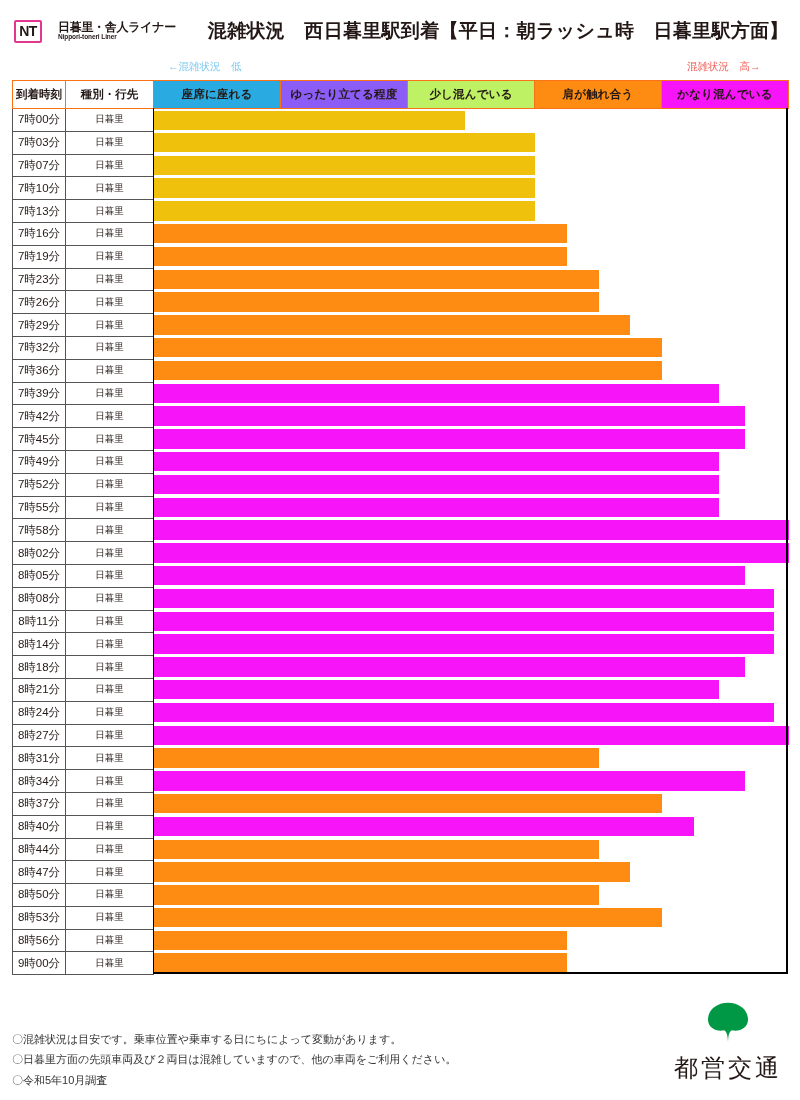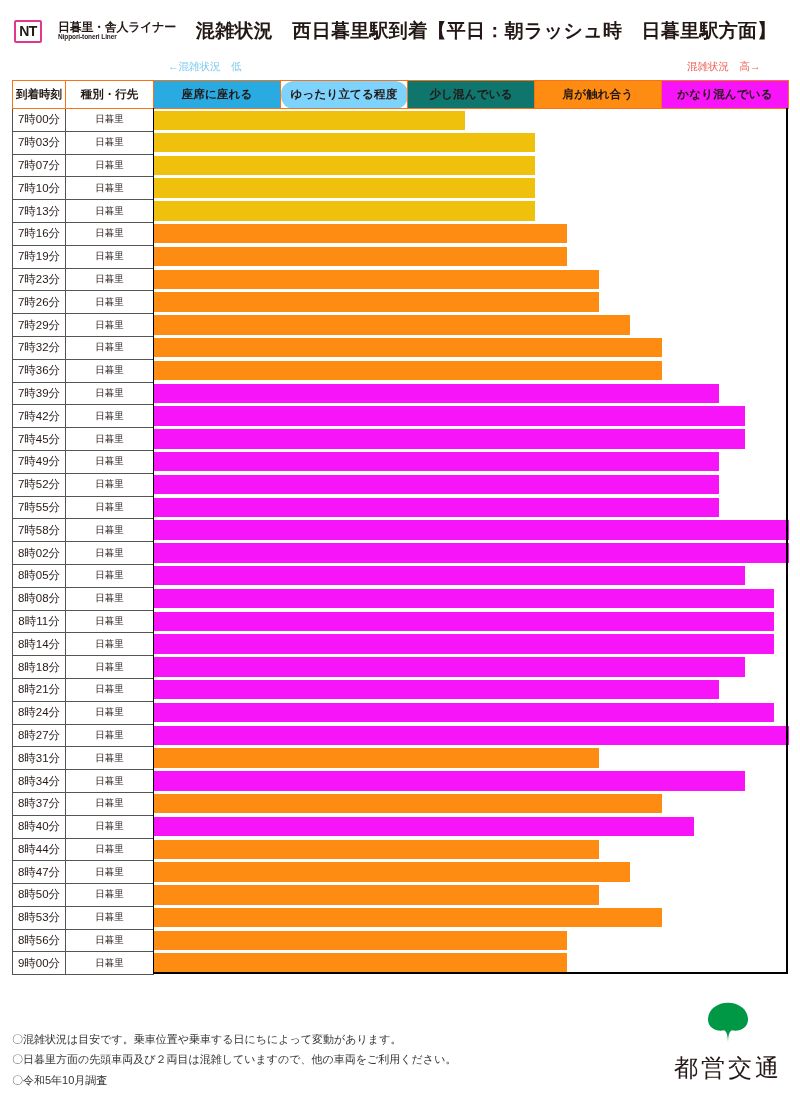--- a/index.html
+++ b/index.html
@@ -21,21 +21,21 @@
     border-radius: 2px;
     display: flex; align-items: center; justify-content: center;
     font-weight: bold; font-size: 14px; color: #231815;
     letter-spacing: -0.5px;
   }
   .brand-text { line-height: 1.05; }
   .brand-jp { font-size: 12px; font-weight: bold; color: #231815; letter-spacing: -0.3px; }
   .brand-en { font-size: 6.5px; font-weight: bold; color: #231815; letter-spacing: -0.1px; }
   .main-title {
     font-size: 19px; font-weight: bold; color: #231815;
-    margin-left: 20px; letter-spacing: 0.3px; white-space: nowrap;
+    margin-left: 32px; letter-spacing: 0.3px; white-space: nowrap;
   }
 
   
   .legend-row { position: relative; height: 22px; margin-top: 6px; }
   .legend-low {
     position: absolute; left: 168px; top: 2px;
     font-size: 10.5px; color: #7ec9ee; white-space: nowrap;
   }
   .legend-high {
     position: absolute; left: 687px; top: 2px;
@@ -51,22 +51,22 @@
 
   thead th {
     height: 28px;
     border: 1px solid #f97316;
     font-size: 11.5px; font-weight: bold; color: #231815;
     text-align: center; vertical-align: middle;
     background: #fff; padding: 0;
   }
   thead th.cat { color: #231815; letter-spacing: 0.2px; }
   thead th.cat.c1 { background: #29abe2; }
-  thead th.cat.c2 { background: #7dd3fc; border-radius: 13px; }
-  thead th.cat.c3 { background: #0f766e; }
+  thead th.cat.c2 { background: #8b5cf6; }
+  thead th.cat.c3 { background: #bef264; }
   thead th.cat.c4 { background: #ff8c12; }
   thead th.cat.c5 { background: #f814f8; }
 
   tbody td {
     height: 22.8px; padding: 0;
     border: 1px solid #555;
     font-size: 11px; color: #231815;
     text-align: center; vertical-align: middle;
     background: #fff;
   }

